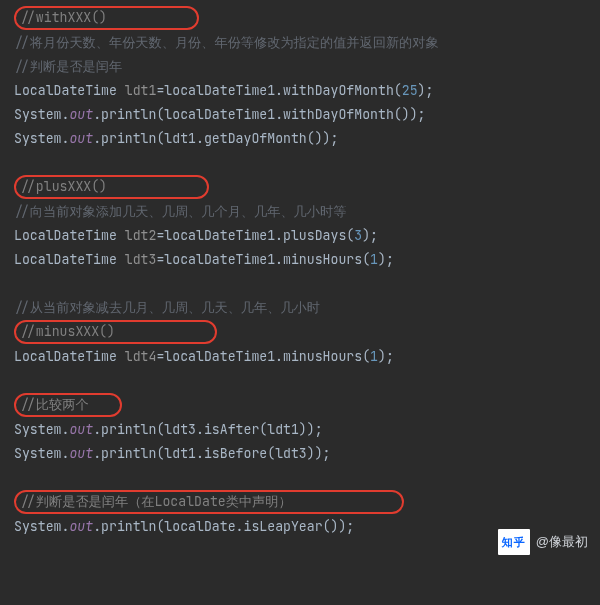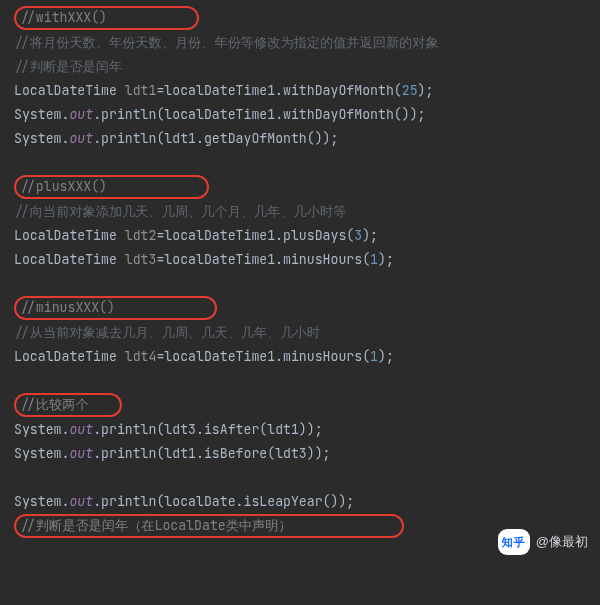--- a/index.html
+++ b/index.html
@@ -58,48 +58,48 @@
     display:flex;
     align-items:center;
     gap:6px;
   }
   .zh-logo{
     background:#ffffff;
     color:#0a66ff;
     font-weight:700;
     font-size:11px;
     padding:1px 4px;
-    border-radius:9px;
+    border-radius:1px;
     letter-spacing:1px;
   }
 </style>
 </head>
 <body>
 
 <div id="root">
     <div class="line"><span class="box wide"><span class="c">//withXXX()</span></span></div>
     <div class="line"><span class="dim">//将月份天数、年份天数、月份、年份等修改为指定的值并返回新的对象</span></div>
     <div class="line"><span class="dim">//判断是否是闰年</span></div>
     <div class="line"><span class="t">LocalDateTime </span><span class="v">ldt1</span><span class="t">=localDateTime1.withDayOfMonth(</span><span class="num">25</span><span class="t">);</span></div>
     <div class="line"><span class="t">System.</span><span class="f">out</span><span class="t">.println(localDateTime1.withDayOfMonth());</span></div>
     <div class="line"><span class="t">System.</span><span class="f">out</span><span class="t">.println(ldt1.getDayOfMonth());</span></div>
     <div class="line">&nbsp;</div>
     <div class="line"><span class="box w2"><span class="c">//plusXXX()</span></span></div>
     <div class="line"><span class="dim">//向当前对象添加几天、几周、几个月、几年、几小时等</span></div>
     <div class="line"><span class="t">LocalDateTime </span><span class="v">ldt2</span><span class="t">=localDateTime1.plusDays(</span><span class="num">3</span><span class="t">);</span></div>
     <div class="line"><span class="t">LocalDateTime </span><span class="v">ldt3</span><span class="t">=localDateTime1.minusHours(</span><span class="num">1</span><span class="t">);</span></div>
     <div class="line">&nbsp;</div>
+    <div class="line"><span class="dim">//从当前对象减去几月、几周、几天、几年、几小时</span></div>
     <div class="line"><span class="box w3"><span class="c">//minusXXX()</span></span></div>
-    <div class="line"><span class="dim">//从当前对象减去几月、几周、几天、几年、几小时</span></div>
     <div class="line"><span class="t">LocalDateTime </span><span class="v">ldt4</span><span class="t">=localDateTime1.minusHours(</span><span class="num">1</span><span class="t">);</span></div>
     <div class="line">&nbsp;</div>
     <div class="line"><span class="box w4"><span class="c">//比较两个</span></span></div>
     <div class="line"><span class="t">System.</span><span class="f">out</span><span class="t">.println(ldt3.isAfter(ldt1));</span></div>
     <div class="line"><span class="t">System.</span><span class="f">out</span><span class="t">.println(ldt1.isBefore(ldt3));</span></div>
     <div class="line">&nbsp;</div>
+    <div class="line"><span class="box w5"><span class="c">//判断是否是闰年（在LocalDate类中声明）</span></span></div>
     <div class="line"><span class="t">System.</span><span class="f">out</span><span class="t">.println(localDate.isLeapYear());</span></div>
-    <div class="line"><span class="box w5"><span class="c">//判断是否是闰年（在LocalDate类中声明）</span></span></div>
   </div>
 
 <div class="watermark">
   <span class="zh-logo">知乎</span>
   <span>@像最初</span>
 </div>
 
 </body></html>

